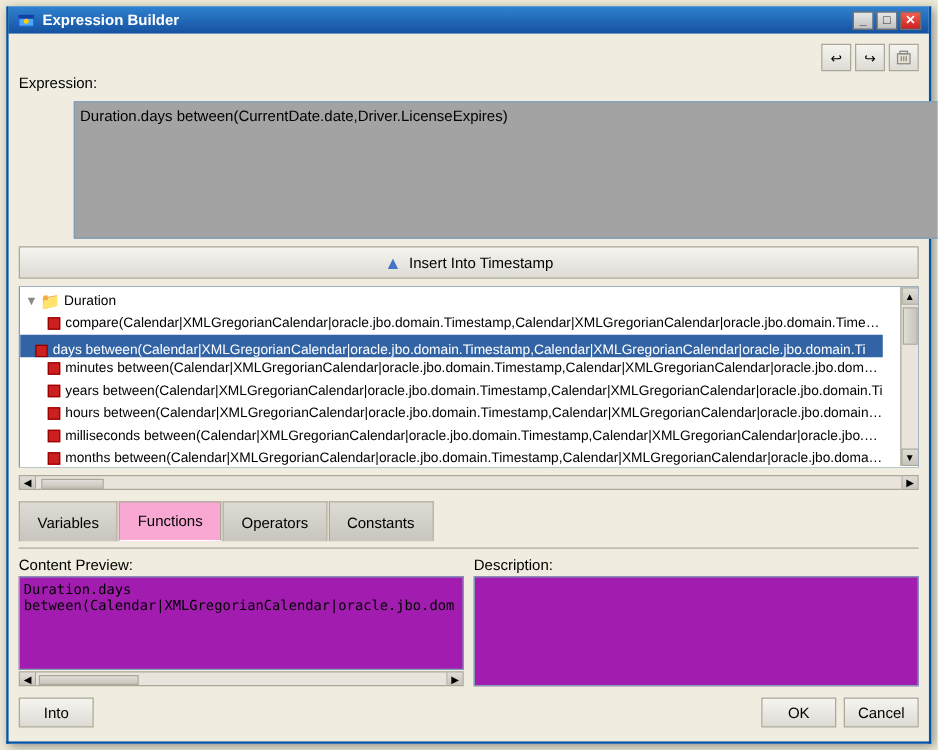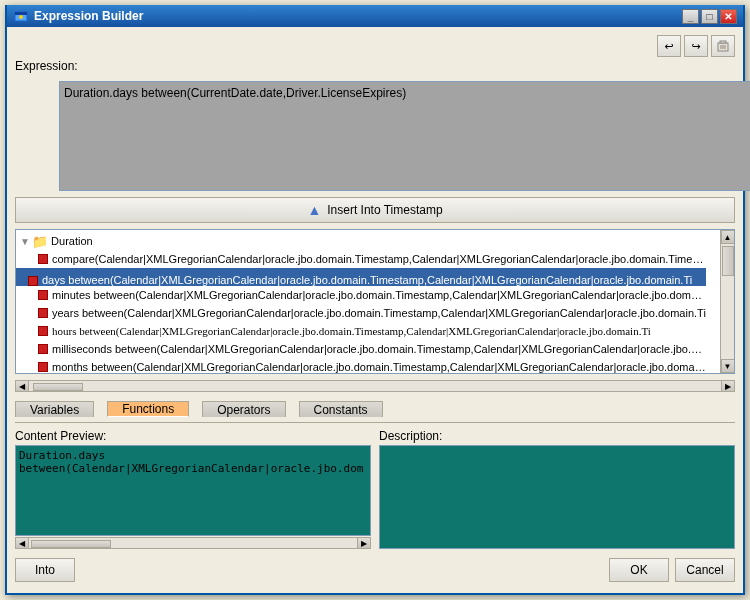--- a/index.html
+++ b/index.html
@@ -153,35 +153,35 @@
       display: inline-block;
       flex-shrink: 0;
     }
     .tree-item-text { font-size: 11px; overflow: hidden; text-overflow: ellipsis; }
 
     .tabs-row {
       display: flex;
       gap: 0;
     }
     .tab {
-      height: 16px;
+      height: 32px;
       padding: 0 14px;
       border: 1px solid #aca899;
       border-bottom: none;
       background: linear-gradient(to bottom, #dddbd4, #c8c5be);
       cursor: pointer;
       display: flex;
       align-items: center;
       font-size: 12px;
-      margin-right: 13px;
+      margin-right: 1px;
       position: relative;
       top: 1px;
     }
     .tab.active {
-      background: #fdba74;
+      background: #f9a8d4;
       border-bottom: 1px solid white;
       z-index: 2;
       font-weight: normal;
     }
 
     .bottom-panels {
       display: flex;
       gap: 8px;
       flex: 1;
     }
@@ -192,21 +192,21 @@
       flex-direction: column;
       justify-content: center;
     }
     .panel-label {
       font-size: 12px;
       margin-bottom: 2px;
     }
     .panel-box {
       flex: 1;
       border: 1px solid #7f9db9;
-      background: #0f766e;
+      background: #a21caf;
       padding: 3px;
       font-size: 11px;
       font-family: monospace;
       overflow: auto;
     }
 
     .footer-row {
       display: flex;
       justify-content: space-between;
       align-items: center;
@@ -328,21 +328,21 @@
           <span class="tree-item-text">days between(Calendar|XMLGregorianCalendar|oracle.jbo.domain.Timestamp,Calendar|XMLGregorianCalendar|oracle.jbo.domain.Ti</span>
         </div>
         <div class="tree-item" style="padding-left:22px; max-width:690px; overflow:hidden;">
           <span class="item-icon"></span>
           <span class="tree-item-text">minutes between(Calendar|XMLGregorianCalendar|oracle.jbo.domain.Timestamp,Calendar|XMLGregorianCalendar|oracle.jbo.domain.</span>
         </div>
         <div class="tree-item" style="padding-left:22px; max-width:690px; overflow:hidden;">
           <span class="item-icon"></span>
           <span class="tree-item-text">years between(Calendar|XMLGregorianCalendar|oracle.jbo.domain.Timestamp,Calendar|XMLGregorianCalendar|oracle.jbo.domain.Ti</span>
         </div>
-        <div class="tree-item" style="padding-left:22px; max-width:690px; overflow:hidden;font-family:Liberation Serif, serif;">
+        <div class="tree-item" style="padding-left:22px; max-width:690px; overflow:hidden;">
           <span class="item-icon"></span>
           <span class="tree-item-text">hours between(Calendar|XMLGregorianCalendar|oracle.jbo.domain.Timestamp,Calendar|XMLGregorianCalendar|oracle.jbo.domain.Ti</span>
         </div>
         <div class="tree-item" style="padding-left:22px; max-width:690px; overflow:hidden;">
           <span class="item-icon"></span>
           <span class="tree-item-text">milliseconds between(Calendar|XMLGregorianCalendar|oracle.jbo.domain.Timestamp,Calendar|XMLGregorianCalendar|oracle.jbo.dom</span>
         </div>
         <div class="tree-item" style="padding-left:22px; max-width:690px; overflow:hidden;">
           <span class="item-icon"></span>
           <span class="tree-item-text">months between(Calendar|XMLGregorianCalendar|oracle.jbo.domain.Timestamp,Calendar|XMLGregorianCalendar|oracle.jbo.domain.</span>

